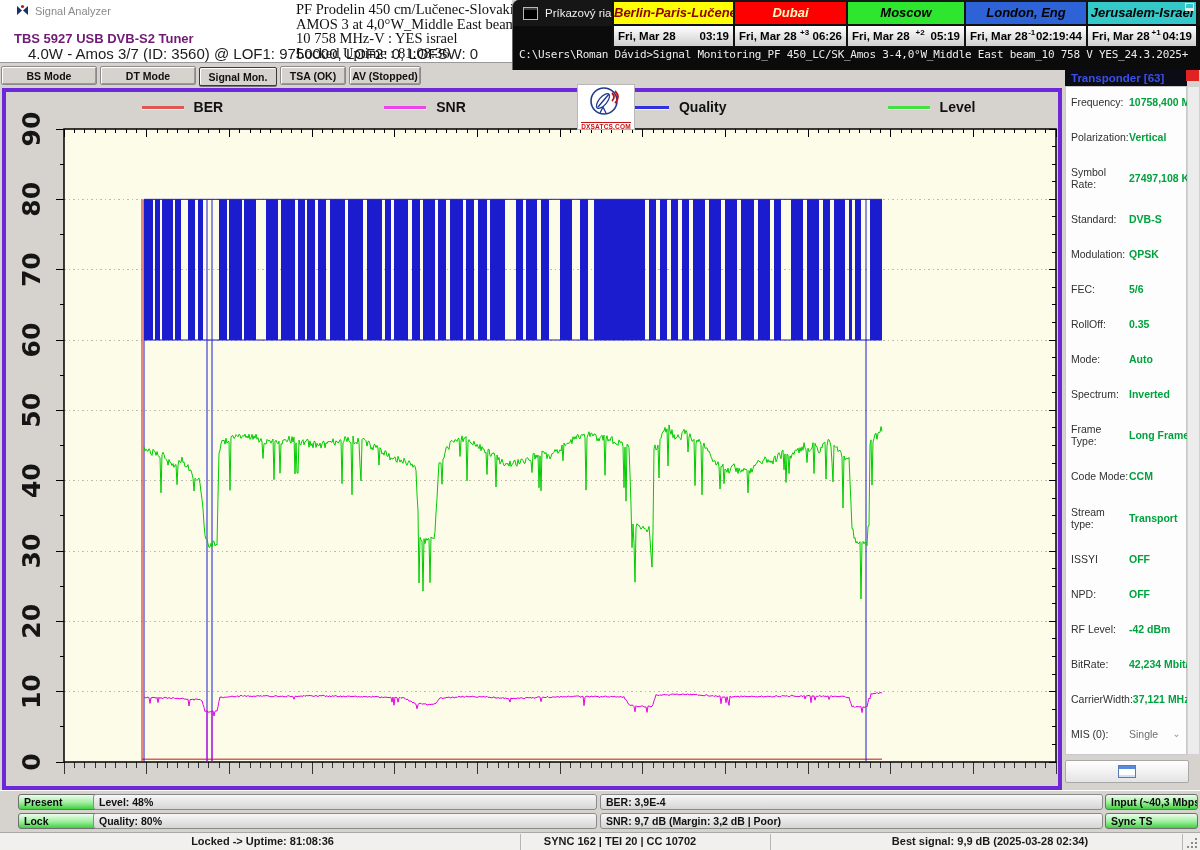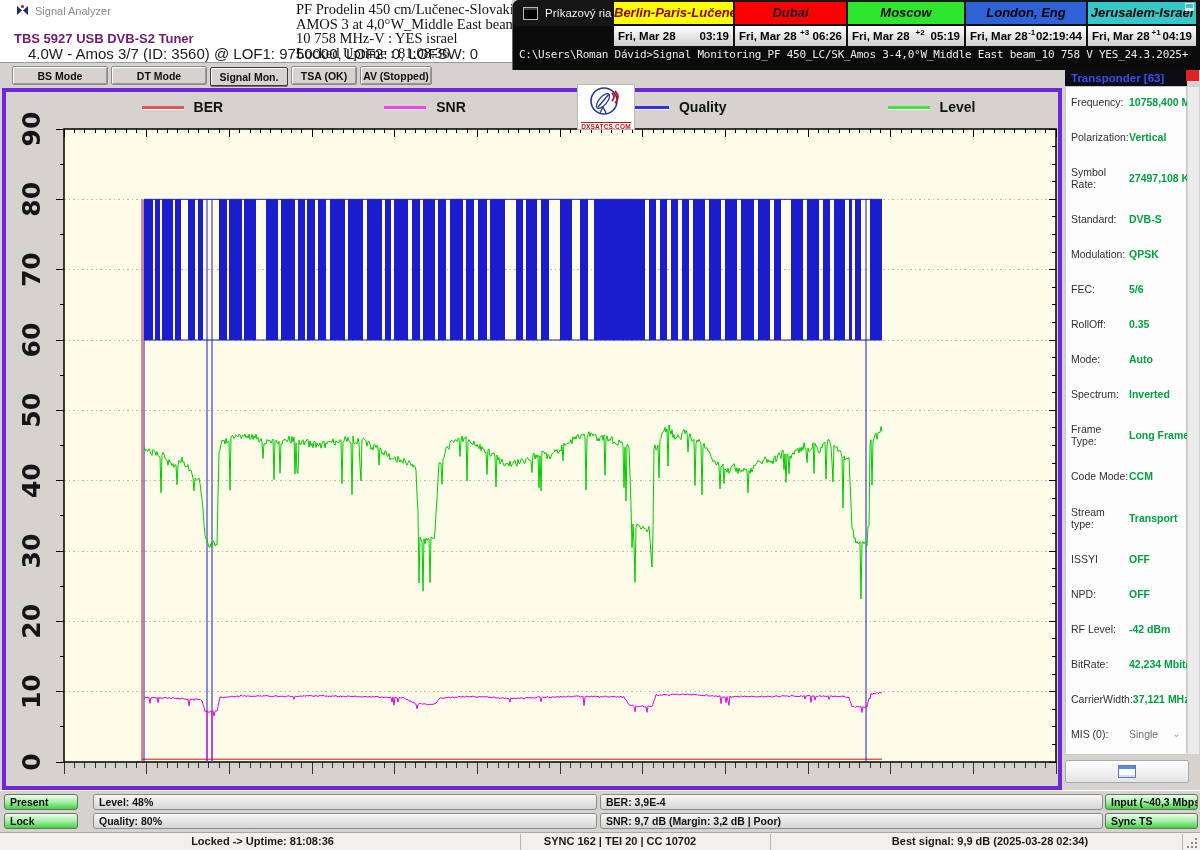--- a/index.html
+++ b/index.html
@@ -9,21 +9,21 @@
   .app-header{position:absolute;left:0;top:0;width:512px;height:62px;background:#ffffff;}
   .titlebar{position:absolute;left:16px;top:4px;display:flex;align-items:center;gap:6px;}
   .titlebar .t{color:#8a8a8a;font-size:11px;}
   .tuner-title{position:absolute;left:14px;top:31px;color:#701a75;font-weight:bold;font-size:13px;}
   .tuner-sub{position:absolute;left:28px;top:45px;color:#1c1c1c;font-size:15px;}
   .info-block{position:absolute;left:296px;top:2px;width:214px;height:58px;
               font-family:"Liberation Serif",serif;font-size:14.5px;color:#111;line-height:14.5px;}
   .info-line{white-space:nowrap;}
   
   .tabbar{position:absolute;left:0;top:62px;width:512px;height:26px;background:#d6d3ce;
-          border-top:1px solid #9a9a9a;padding-top:3px;box-sizing:border-box;display:flex;gap:3px;padding-left:12px;}
+          border-top:1px solid #9a9a9a;padding-top:3px;box-sizing:border-box;display:flex;gap:3px;padding-left:1px;}
   .tab{height:19px;background:#d6d3ce;border:1px solid #8a8a8a;border-radius:2px;
        box-shadow:inset 1px 1px 0 #fff, inset -1px -1px 0 #999;
        font-size:10.5px;font-weight:bold;color:#111;text-align:center;line-height:19px;box-sizing:border-box;}
   .tab:nth-of-type(1){width:96px}.tab:nth-of-type(2){width:96px}.tab:nth-of-type(3){width:78px}
   .tab:nth-of-type(4){width:66px}.tab:nth-of-type(5){width:72px}
   .tab.active{border:1px solid #3a3a3a;box-shadow:inset 1px 1px 0 #fff, 0 1px 0 #777;transform:translateY(1px);}
   
   .console{position:absolute;left:512px;top:0;width:688px;height:70px;background:#0b0b0b;
            border-radius:7px 0 0 0;z-index:3;border-left:1px solid #666;box-sizing:border-box;}
   .console-titlebar{position:absolute;left:0;top:0;width:100%;height:26px;background:#161616;
@@ -82,21 +82,21 @@
   .srow.r1{top:3px}.srow.r2{top:22px}
   .badge{position:absolute;height:16px;border:1px solid #6f6f6f;border-radius:3px;box-sizing:border-box;
          background:linear-gradient(#eefcee 0%,#9cef9c 55%,#41cf41 100%);
          font-size:10.5px;font-weight:bold;color:#0a0a0a;padding-left:5px;line-height:14px;white-space:nowrap;overflow:hidden;}
   .sbar{position:absolute;height:16px;border:1px solid #8a8a8a;border-radius:3px;box-sizing:border-box;
         background:#e3e3e3;overflow:hidden;}
   .sbar .seg{height:100%;}
   .sbar .gloss{position:absolute;left:0;top:0;width:100%;height:100%;
                background:linear-gradient(rgba(255,255,255,.75),rgba(255,255,255,.15) 45%,rgba(0,0,0,.06));}
   .sbar .blabel{position:absolute;left:5px;top:1px;font-size:10.5px;font-weight:bold;color:#111;white-space:nowrap;z-index:2;}
-  .c1{left:4px;width:74px}.c2{left:93px;width:504px}.c3{left:600px;width:503px}.c4{left:1105px;width:93px}
+  .c1{left:18px;width:94px}.c2{left:93px;width:504px}.c3{left:600px;width:503px}.c4{left:1105px;width:93px}
   
   .footer{position:absolute;left:0;top:832px;width:1200px;height:18px;background:#f2f0ec;border-top:1px solid #a8a8a8;
           font-size:11px;font-weight:bold;color:#1a1a1a;}
   .fseg{position:absolute;top:2px;text-align:center;white-space:nowrap;}
   .fseg.f1{left:0;width:525px}.fseg.f2{left:470px;width:300px}.fseg.f3{left:790px;width:400px}
   .fdiv{position:absolute;top:1px;width:1px;height:16px;background:#b5b5b5;}
   .grip{position:absolute;right:2px;top:4px;width:12px;height:12px;
         background:radial-gradient(circle at 2px 10px,#8a8a8a 1px,transparent 1.5px),
                    radial-gradient(circle at 6px 10px,#8a8a8a 1px,transparent 1.5px),
                    radial-gradient(circle at 10px 10px,#8a8a8a 1px,transparent 1.5px),
@@ -151,21 +151,21 @@
 
   <div class="clock">
         <div class="clock-city" style="background: rgb(255, 255, 0); color: rgb(139, 0, 0);">Berlin-Paris-Lučenec</div>
         <div class="clock-time-row">
           <span class="clock-date">Fri, Mar 28</span>
           <span class="clock-offset"></span>
           <span class="clock-time">03:19</span>
         </div>
       </div>
       <div class="clock">
-        <div class="clock-city" style="background: rgb(255, 0, 0); color: #0f172a;">Dubai</div>
+        <div class="clock-city" style="background: rgb(255, 0, 0); color: #fef9c3;">Dubai</div>
         <div class="clock-time-row">
           <span class="clock-date">Fri, Mar 28</span>
           <span class="clock-offset">+3</span>
           <span class="clock-time">06:26</span>
         </div>
       </div>
       <div class="clock">
         <div class="clock-city" style="background: rgb(46, 230, 46); color: rgb(0, 0, 0);">Moscow</div>
         <div class="clock-time-row">
           <span class="clock-date">Fri, Mar 28</span>

